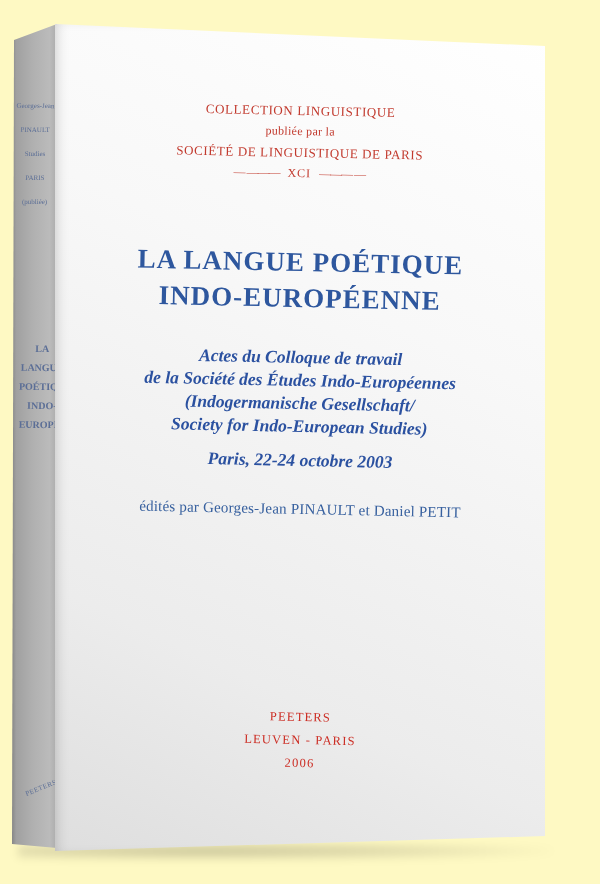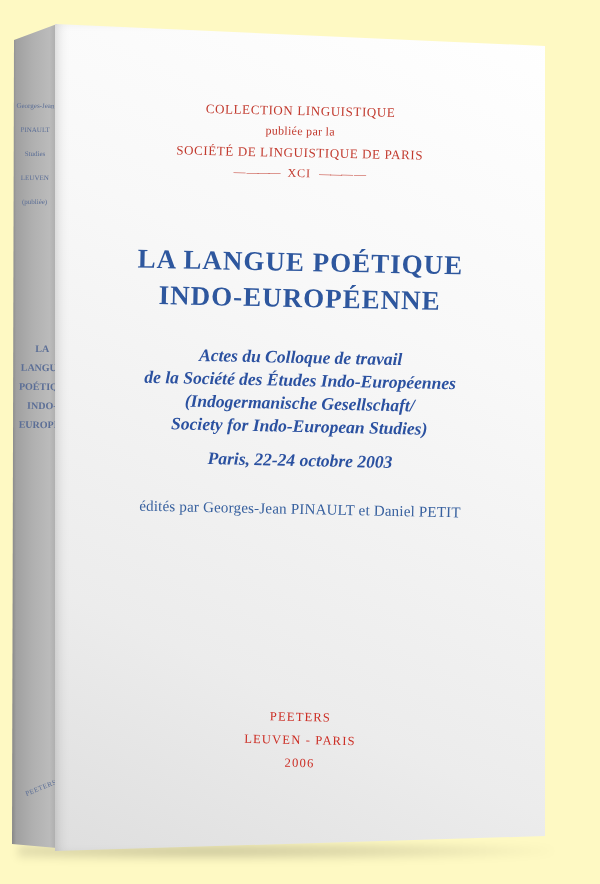--- a/index.html
+++ b/index.html
@@ -60,21 +60,21 @@
 
   <div class="book-shadow"></div>
 
   <div class="spine"></div>
 
   <div class="spine-text">
     <div class="spine-editors">
       <div>Georges-Jean</div>
       <div>PINAULT</div>
       <div>Studies</div>
-      <div>LEUVEN</div>
+      <div>PARIS</div>
       <div>(publiée)</div>
     </div>
     <div class="spine-title">
       <div>LA LANGUE</div>
       <div>POÉTIQUE</div>
       <div>INDO-</div>
       <div>EUROPÉENNE</div>
     </div>
     <div class="spine-publisher">PEETERS</div>
   </div>

